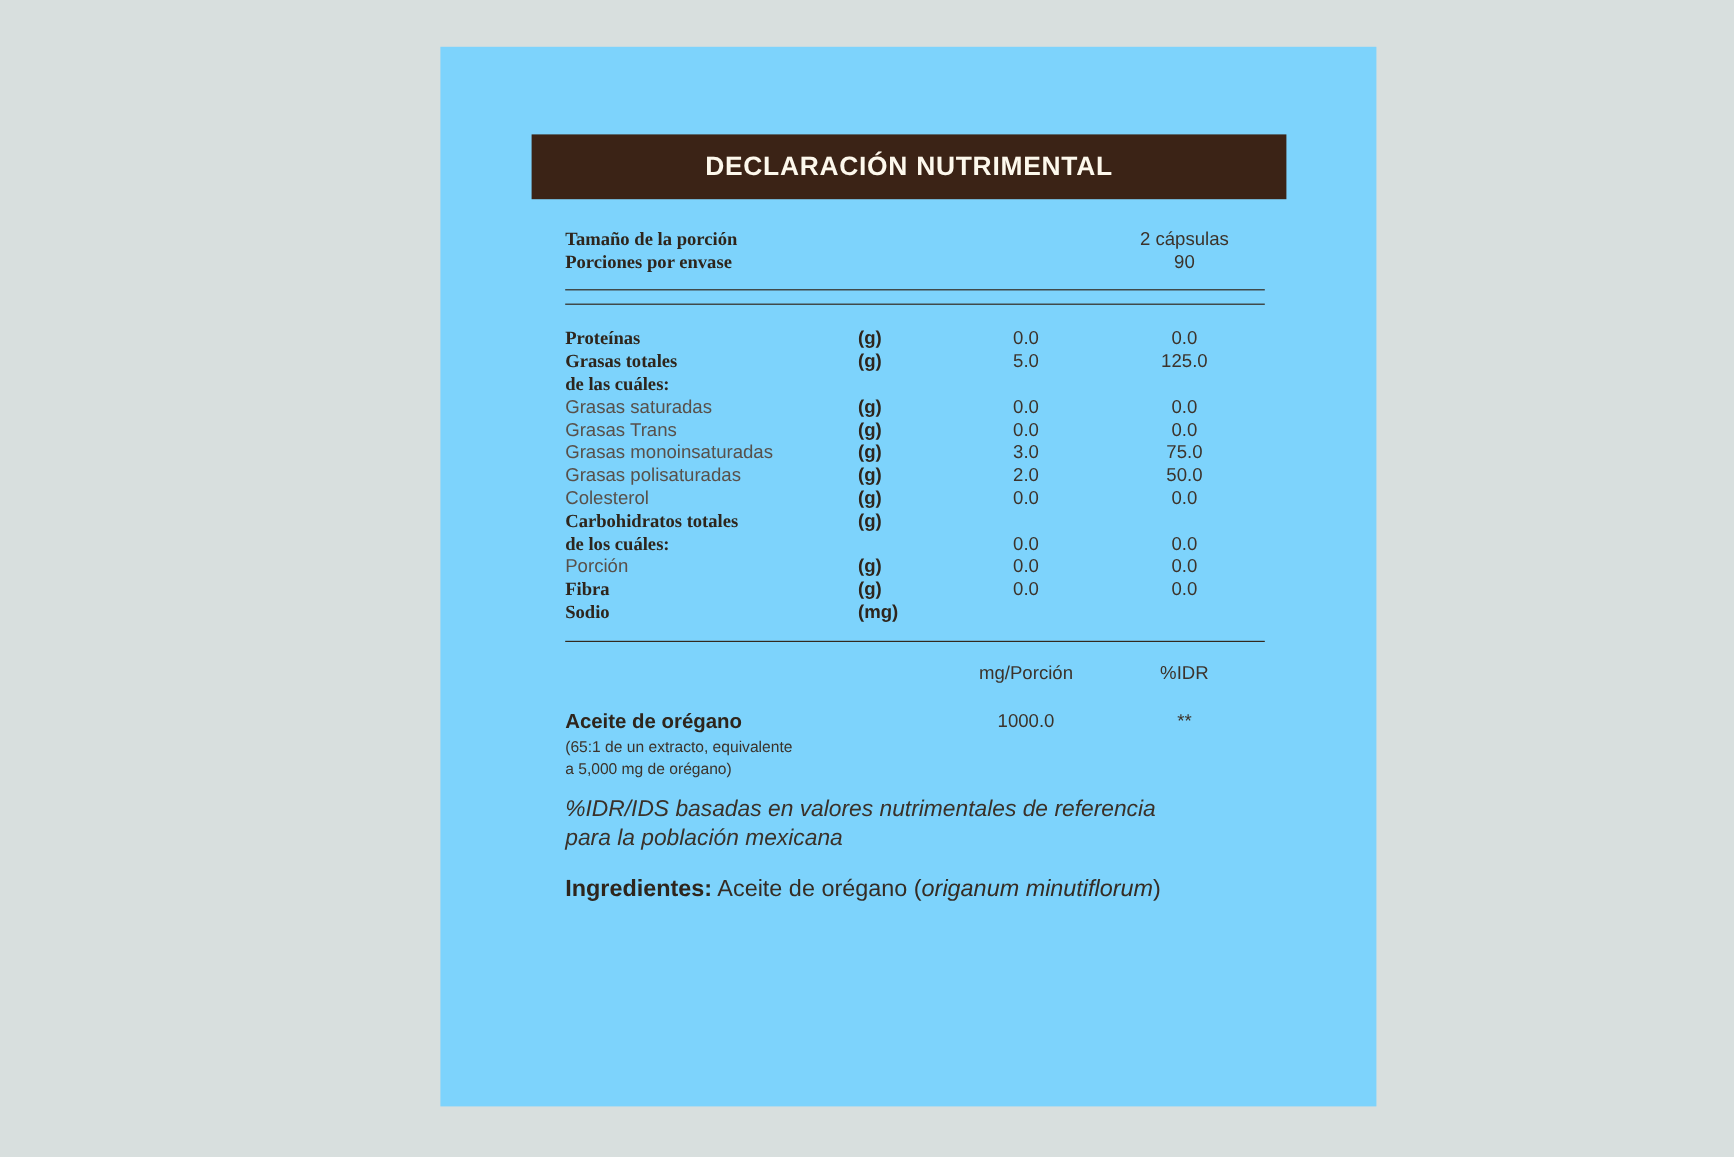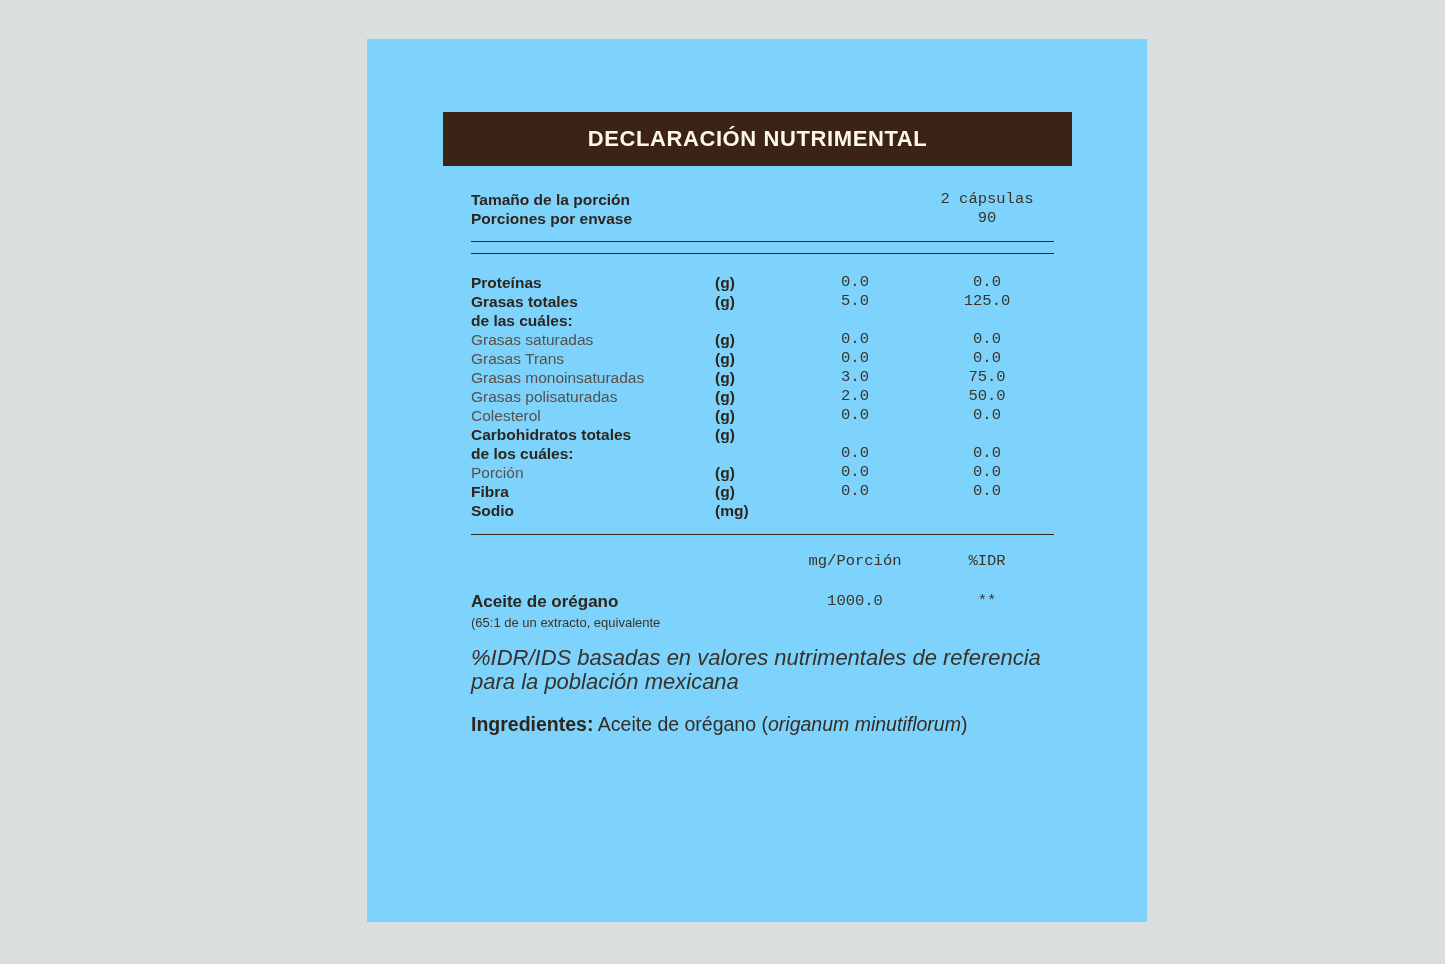--- a/index.html
+++ b/index.html
@@ -37,38 +37,38 @@
   }
   .grid-row {
     display:grid;
     grid-template-columns:244px 75px 130px 134px;
     font-size:15.5px;
     line-height:19px;
   }
   .span2 { grid-column:1 / span 2; }
   .span3 { grid-column:1 / span 3; }
   .c-center { text-align:center; }
-  .bold { font-weight:bold; color:#2e251c; }
+  .bold { font-weight:bold; color:#2e251c;font-family:Liberation Serif, serif; }
   .reg { font-weight:normal; color:#58504a; }
-  .val { font-weight:normal; color:#3c332b;font-family:Liberation Mono, monospace; }
+  .val { font-weight:normal; color:#3c332b; }
   .unit-cell { font-weight:bold; color:#2e251c; }
 
   .rule-1 { margin-top:13px; }
   .energy-section { margin-top:12px; }
   .rule-2 { margin-top:11px; }
   .nutrients-section { margin-top:19px; }
   .rule-3 { margin-top:14px; }
   .supp-header-row { margin-top:17px; }
   .supp-row { margin-top:21px; }
   .supp-name { font-weight:bold; font-size:17px; line-height:19px; color:#2e251c; }
   .supp-note { margin-top:3px; font-size:13px; line-height:17.5px; color:#3c332b; font-weight:normal; }
   .footnote {
     margin-top:14px;
     font-style:italic;
-    font-size:22px;
+    font-size:19px;
     line-height:24px;
     color:#3a3129;
   }
   .ingredients {
     margin-top:17px;
     font-size:19.5px;
     line-height:27.5px;
     color:#352c24;
   }
   .ingredients .ing-bold { font-weight:bold; color:#2e251c; }
@@ -200,20 +200,21 @@
       <div class="span2"></div>
       <div class="c-center val">mg/Porción</div>
       <div class="c-center val">%IDR</div>
     </div>
 
     <div class="grid-row supp-row">
       <div class="span2">
         <div class="supp-name">Aceite de orégano</div>
         <div class="supp-note">
           <div>(65:1 de un extracto, equivalente</div>
+          <div>a 5,000 mg de orégano)</div>
         </div>
       </div>
       <div class="c-center val">1000.0</div>
       <div class="c-center val">**</div>
     </div>
 
     <div class="footnote">
       <div>%IDR/IDS basadas en valores nutrimentales de referencia</div>
       <div>para la población mexicana</div>
     </div>

